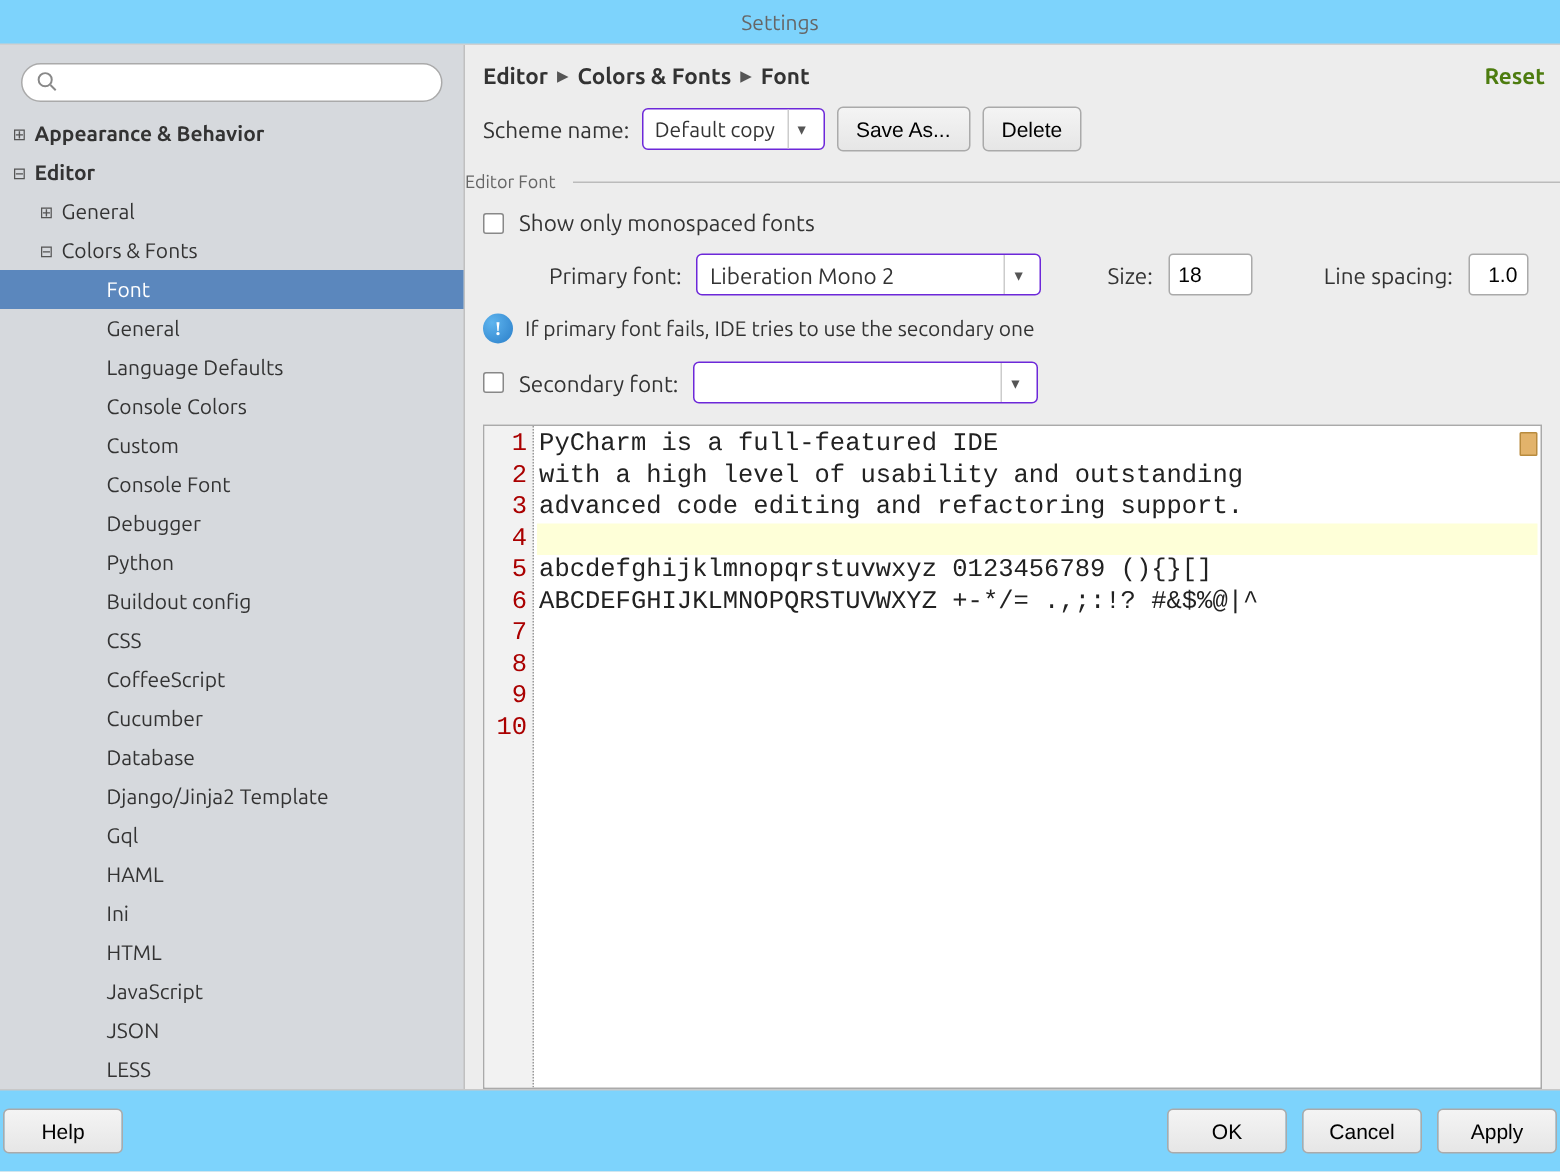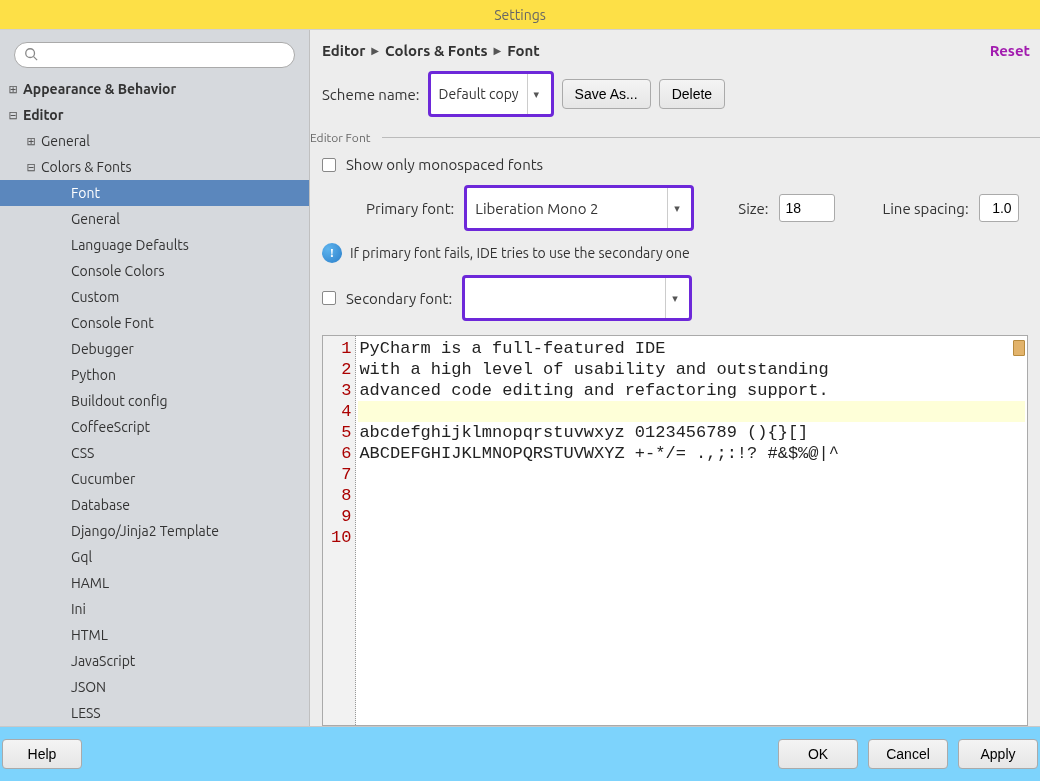--- a/index.html
+++ b/index.html
@@ -9,21 +9,21 @@
     color: #333;
     background: #ededed;
     width: 1040px;
     height: 781px;
     overflow: hidden;
     display: flex;
     flex-direction: column;
   }
   .titlebar {
     height: 30px;
-    background: #fde047;
+    background: #7dd3fc;
     display: flex;
     align-items: center;
     justify-content: center;
     color: #666;
     border-bottom: 1px solid #d0d0d0;
     font-size: 14px;
   }
   .content-area {
     flex: 1;
     display: flex;
@@ -113,39 +113,39 @@
     font-weight: 600;
     font-size: 15px;
   }
   .breadcrumb .sep {
     font-size: 10px;
     color: #555;
     margin: 0 2px;
     font-weight: normal;
   }
   .reset-link {
-    color: #a21caf;
+    color: #4d7c0f;
     font-weight: 600;
     cursor: pointer;
     font-size: 15px;
   }
   .scheme-row {
     display:flex;
     align-items: center;
     gap: 8px;
     padding: 4px 12px 14px 12px;
   }
   .scheme-row label { font-size: 15px; }
   .combo {
     display:inline-flex;
     align-items:center;
     background: #fff;
-    border: 3px solid #6d28d9;
+    border: 1px solid #6d28d9;
     border-radius: 4px;
-    height: 46px;
+    height: 28px;
     padding: 0 6px 0 8px;
     cursor: pointer;
     gap: 8px;
   }
   .combo .chev {
     width: 18px;
     text-align: center;
     color: #555;
     font-size: 11px;
     border-left: 1px solid #ccc;
@@ -337,25 +337,25 @@
         <div class="tree-item indent-2">
           <span class="tree-toggle"></span>
           <span class="tree-label">Python</span>
         </div>
         <div class="tree-item indent-2">
           <span class="tree-toggle"></span>
           <span class="tree-label">Buildout config</span>
         </div>
         <div class="tree-item indent-2">
           <span class="tree-toggle"></span>
+          <span class="tree-label">CSS</span>
+        </div>
+        <div class="tree-item indent-2">
+          <span class="tree-toggle"></span>
           <span class="tree-label">CoffeeScript</span>
-        </div>
-        <div class="tree-item indent-2">
-          <span class="tree-toggle"></span>
-          <span class="tree-label">CSS</span>
         </div>
         <div class="tree-item indent-2">
           <span class="tree-toggle"></span>
           <span class="tree-label">Cucumber</span>
         </div>
         <div class="tree-item indent-2">
           <span class="tree-toggle"></span>
           <span class="tree-label">Database</span>
         </div>
         <div class="tree-item indent-2">

